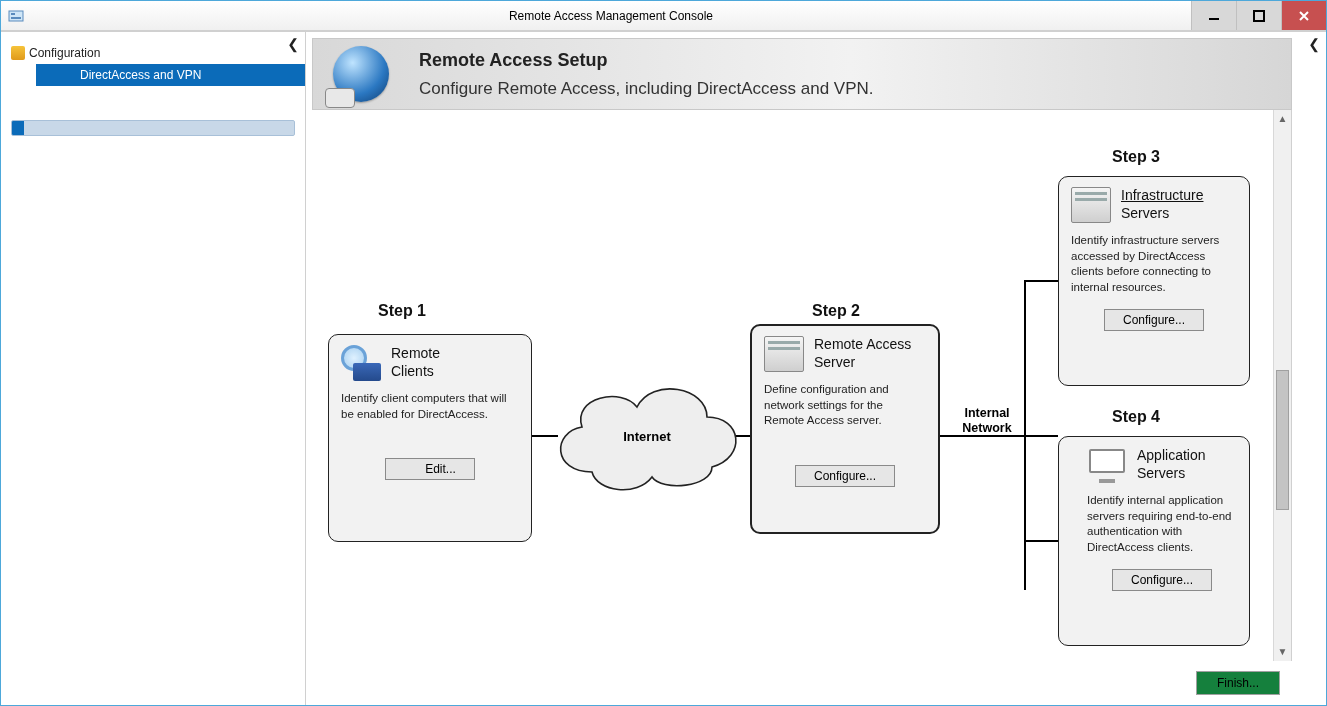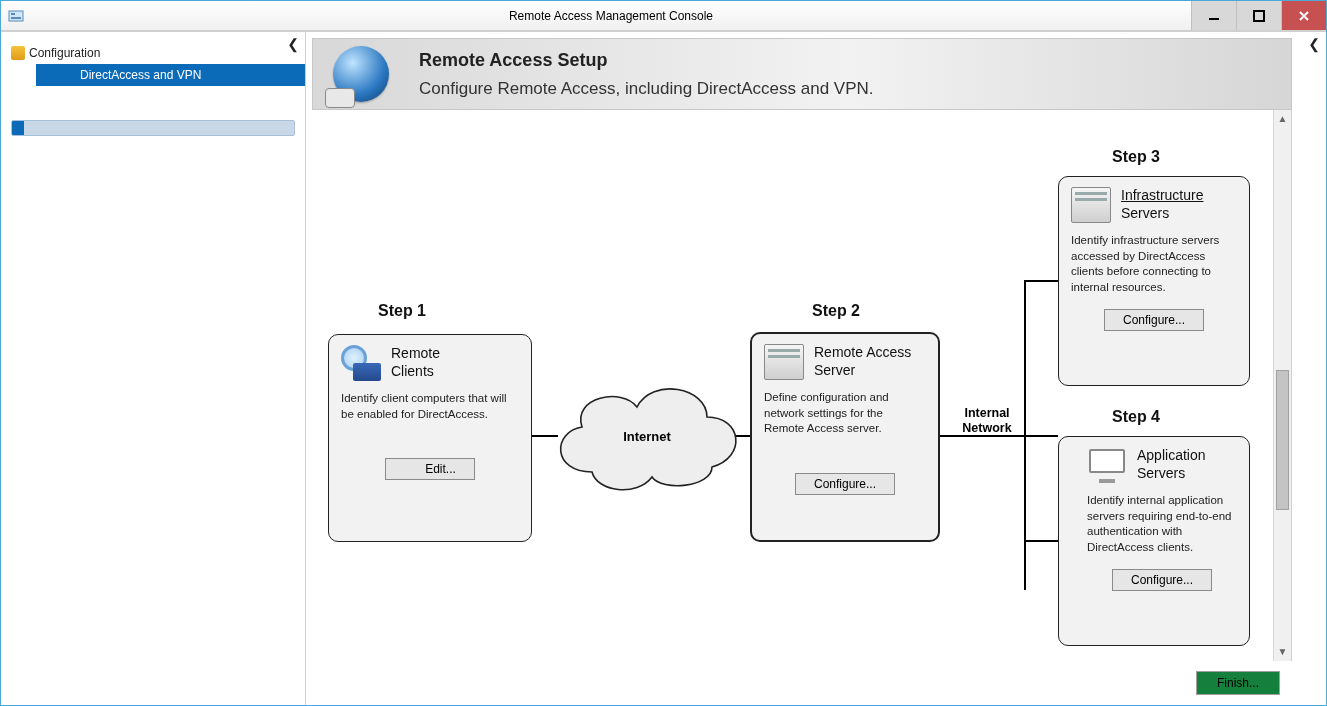--- a/index.html
+++ b/index.html
@@ -262,21 +262,21 @@
           </div>
 
           <div class="cloud" style="left:230px; top:262px;">
             <svg viewBox="0 0 210 128">
               <path d="M50 100 C10 100 10 60 40 55 C30 25 80 15 95 35 C110 5 165 15 165 45 C200 45 205 85 170 95 C170 115 120 120 110 105 C95 125 55 120 50 100 Z" fill="#eeeeee" stroke="#222" stroke-width="1.6"></path>
             </svg>
             <div class="lbl">Internet</div>
           </div>
 
           <div class="step-title" style="left:500px; top:192px;">Step 2</div>
-          <div class="card selected" style="left:438px; top:222px; width:190px; height:210px;">
+          <div class="card selected" style="left:438px; top:214px; width:190px; height:210px;">
             <div class="head">
               <div class="ic ic-server"></div>
               <div class="ttl">
                 <span>Remote Access</span><br><span>Server</span>
               </div>
             </div>
             <div class="desc">Define configuration and network settings for the Remote Access server.</div>
             <button class="btn" style="margin-top:36px;">Configure...</button>
           </div>
 

